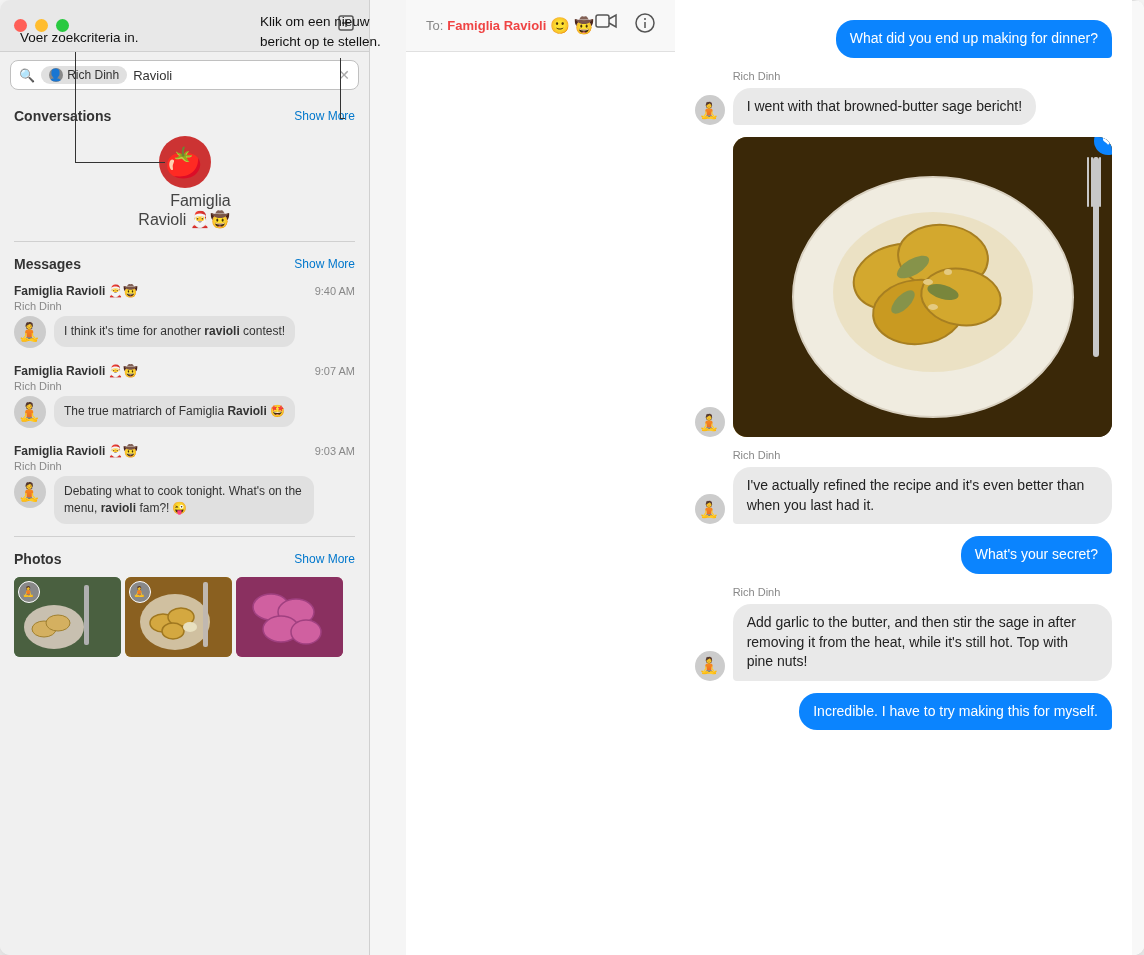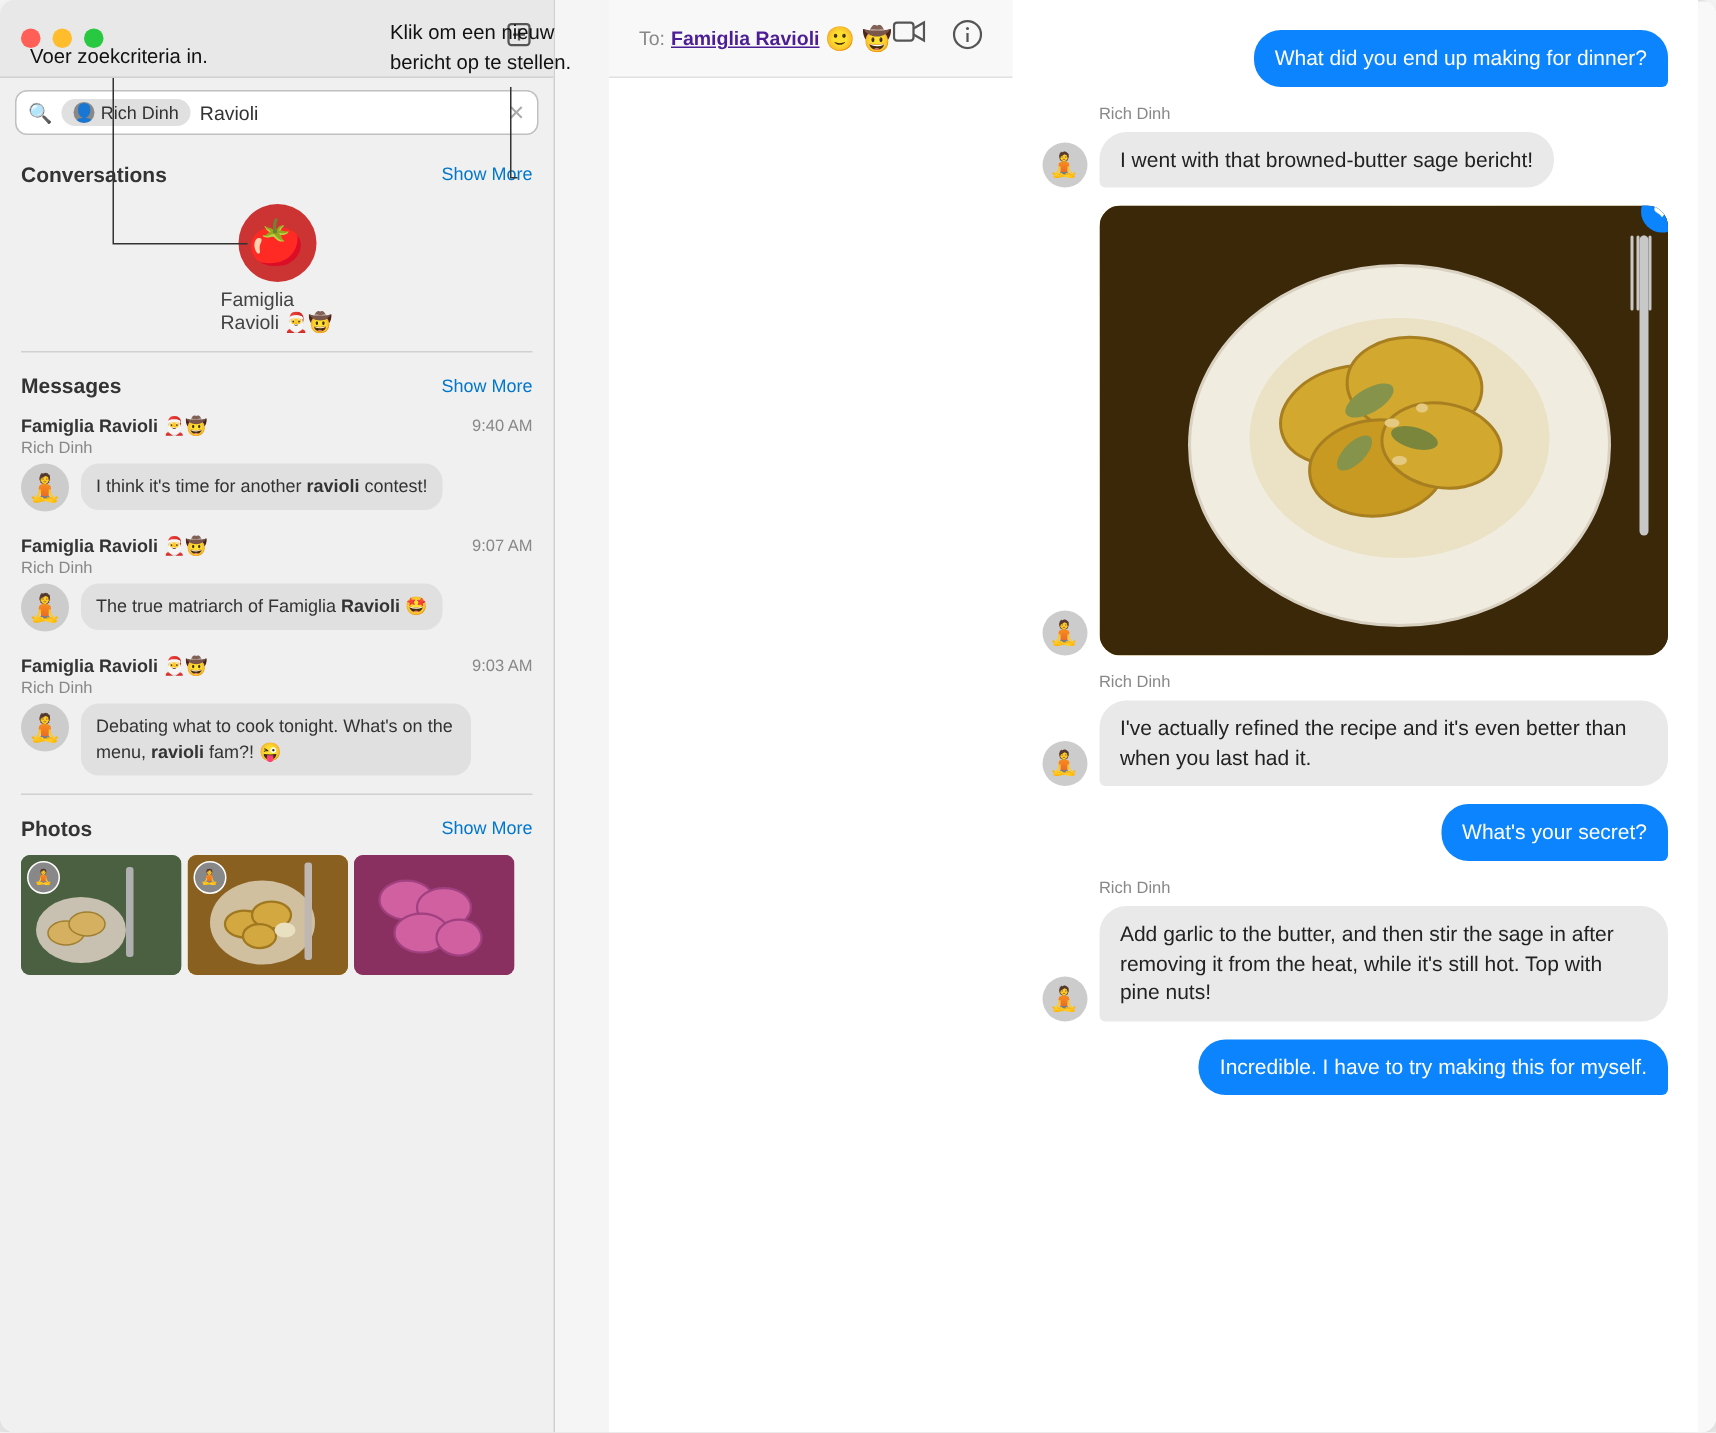--- a/index.html
+++ b/index.html
@@ -151,23 +151,23 @@
       border-radius: 50%;
       background: #d0d0d0;
       display: flex;
       align-items: center;
       justify-content: center;
       font-size: 28px;
       overflow: hidden;
     }
     .conv-avatar.tomato { background: #cc3333; }
     .conv-name {
-      font-size: 13px;
+      font-size: 16px;
       color: #444;
-      text-align: left;
+      text-align: right;
       margin-top: 4px;
     }
 
     
     .message-result {
       padding: 8px 14px;
       cursor: pointer;
     }
     .msg-header {
       display: flex;
@@ -282,22 +282,21 @@
       background: #f8f8f8;
     }
     .chat-header-to {
       font-size: 13px;
       color: #888;
       margin-right: 4px;
     }
     .chat-header-name {
       font-size: 13px;
       font-weight: 600;
-      color: #4c1d95;
-      text-decoration: underline;
+      color: #ef4444;
     }
     .chat-header-emoji {
       font-size: 16px;
       margin-left: 4px;
     }
     .chat-header-icons {
       margin-left: auto;
       display: flex;
       gap: 18px;
       color: #555;

